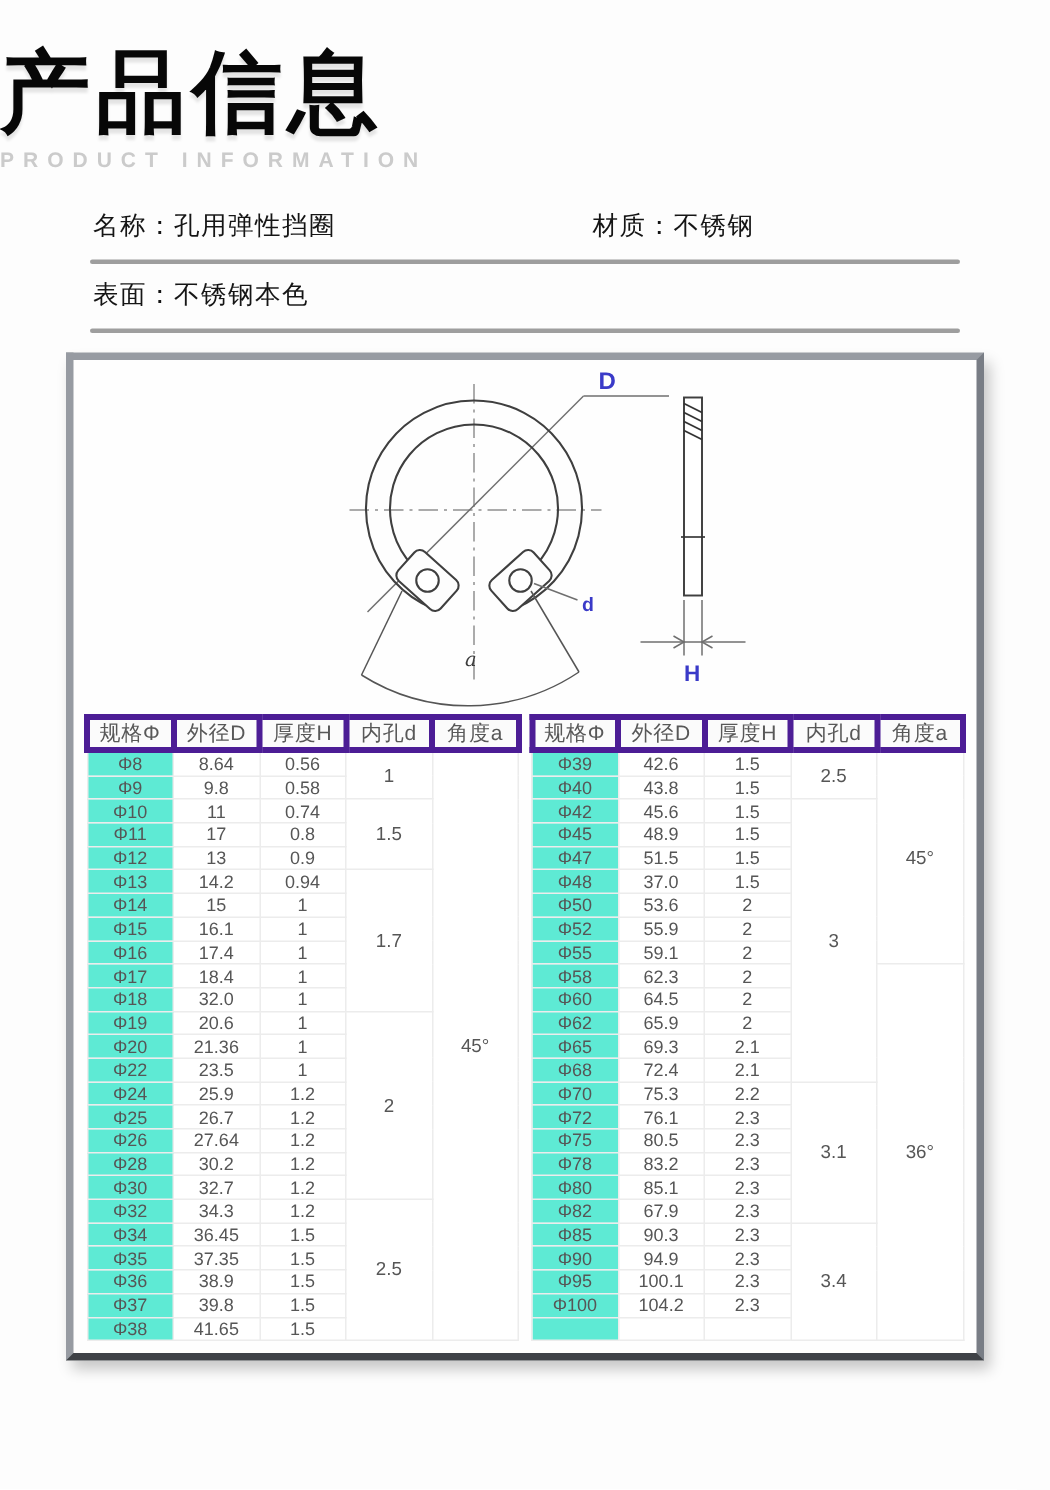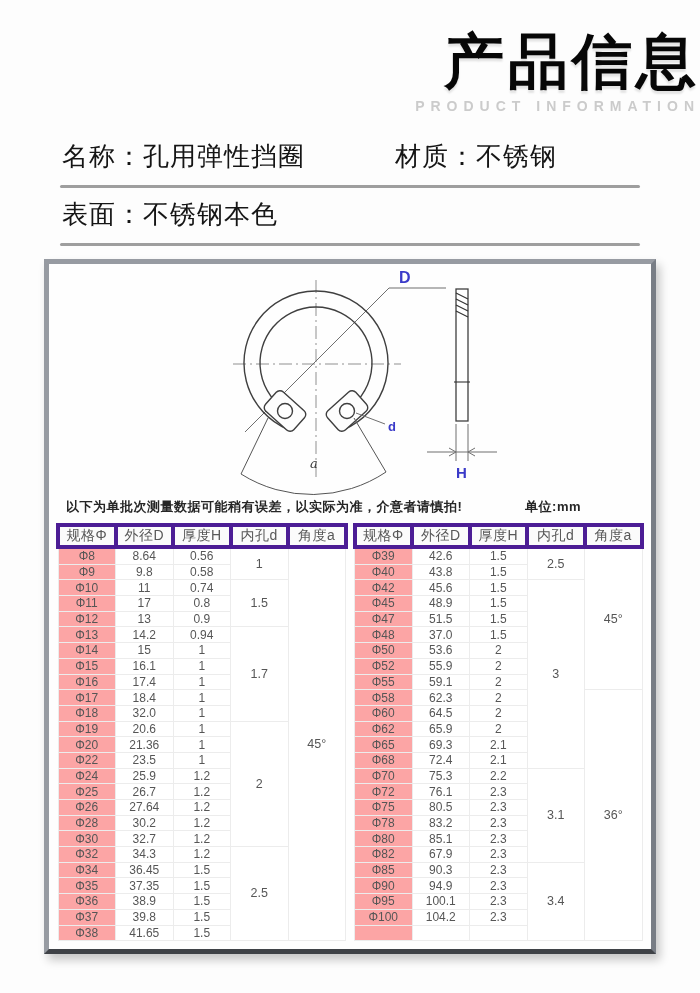--- a/index.html
+++ b/index.html
@@ -2,34 +2,34 @@
 <html style="--accent-blue: #3a3ac8; --divider-gray: #9e9e9e; --box-border: #979ba2;"><head>
 <meta charset="utf-8">
 <style>
   html,body { margin:0; padding:0; background:#fff; }
   .page {
     width:700px; height:993px; position:relative; overflow:hidden;
     background:#fdfdfd;
     font-family:"Liberation Sans","DejaVu Sans",sans-serif;
   }
   
-  .title-block { padding-top:30px; text-align:right; }
+  .title-block { padding-top:30px; text-align:left; }
   .main-title {
     margin:0; font-size:60px; line-height:1.05; font-weight:900;
     letter-spacing:4px; color:#070707;
     text-shadow:0 3px 2px rgba(0,0,0,0.10);
   }
   .sub-title {
     margin-top:5px; font-size:14px; letter-spacing:6px;
     color:#cbcbcb; font-weight:bold;
   }
   
   .attrs { width:580px; margin:16px auto 0; }
   .attr-row { display:flex; align-items:center; padding:9px 0 11px 2px; }
-  .attr { font-size:26px; color:#151515; letter-spacing:1px; white-space:nowrap; }
+  .attr { font-size:17px; color:#151515; letter-spacing:1px; white-space:nowrap; }
   .attr.left { width:333px; }
   .divider { height:3px; background:var(--divider-gray,#9e9e9e); border-radius:2px; }
   
   .spec-box {
     width:602px; margin:13px auto 0; background:#fefefe;
     border:5px solid var(--box-border,#979ba2);
     border-bottom-color:#3f4247; border-right-color:#787d85;
     box-shadow:4px 6px 9px rgba(0,0,0,0.22);
   }
   .diagram-wrap { width:602px; height:232px; }
@@ -45,21 +45,21 @@
   table.spec { border-collapse:collapse; width:50%; table-layout:fixed; }
   table.spec th {
     font-weight:400; font-size:14px; color:#585858; height:17px;
     border:4px solid #4c1d95; padding:0; letter-spacing:0.5px;
     background:#fbfbfb;
   }
   table.spec td {
     text-align:center; font-size:12px; color:#565656; height:14.7px;
     line-height:1; border:1px solid #ececec; padding:0; background:#fff;
   }
-  table.spec td:first-child { background:#fca5a5; }
+  table.spec td:first-child { background:#5eead4; }
   table.spec td[rowspan] { background:#fff; font-size:12.5px; }
 </style>
 </head>
 <body>
 
 <div class="page">
 
   <div class="title-block">
     <h1 class="main-title">产品信息</h1>
     <div class="sub-title">PRODUCT INFORMATION</div>
@@ -134,24 +134,20 @@
           </g>
         </g>
 
         <text x="350" y="19" font-size="16" class="dim-label">D</text>
         <text x="339" y="167" font-size="13" class="dim-label">d</text>
         <text x="261" y="204" font-size="13" class="angle-label">a</text>
         <text x="407" y="214" font-size="15" class="dim-label">H</text>
       </svg>
     </div>
 
-    <div class="note-row">
-      <span>以下为单批次测量数据可能稍有误差，以实际为准，介意者请慎拍!</span>
-      <span class="unit">单位:mm</span>
-    </div>
 
     <div class="tables">
       <table class="spec">
           <thead>
             <tr>
               <th>规格Φ</th>
               <th>外径D</th>
               <th>厚度H</th>
               <th>内孔d</th>
               <th>角度a</th>

